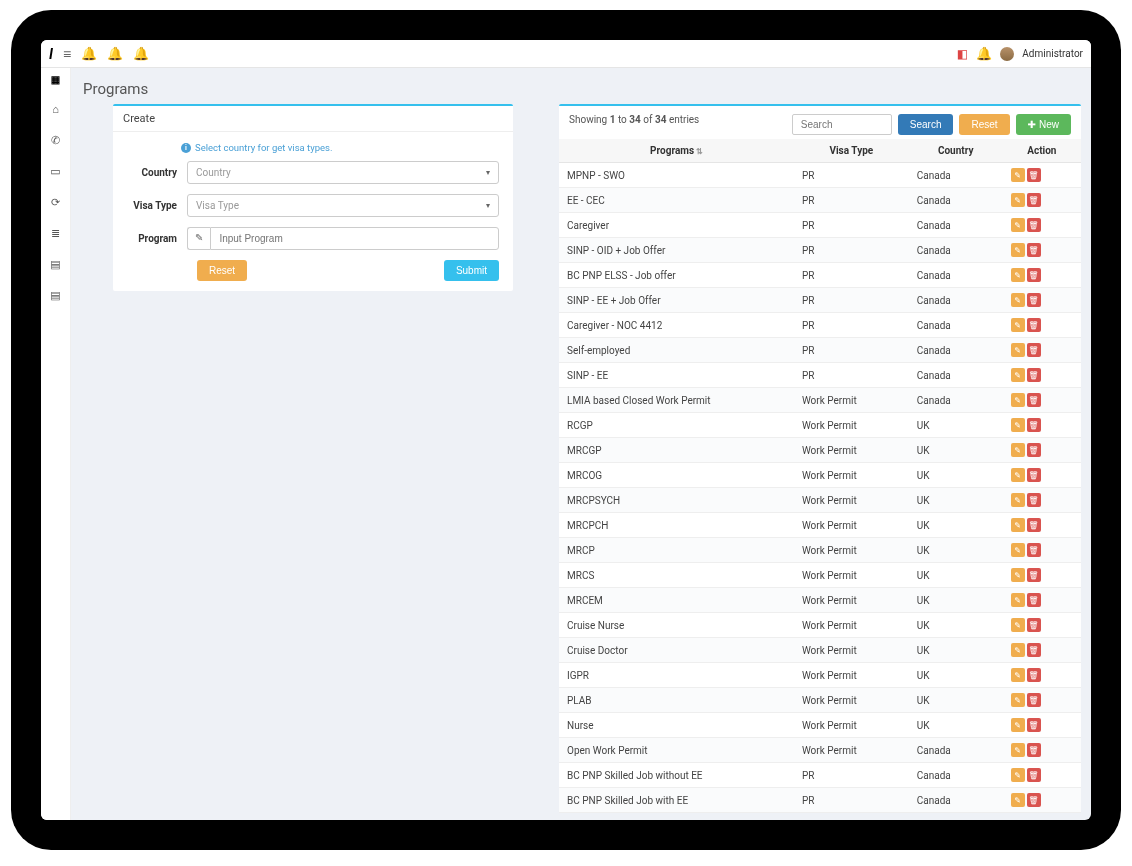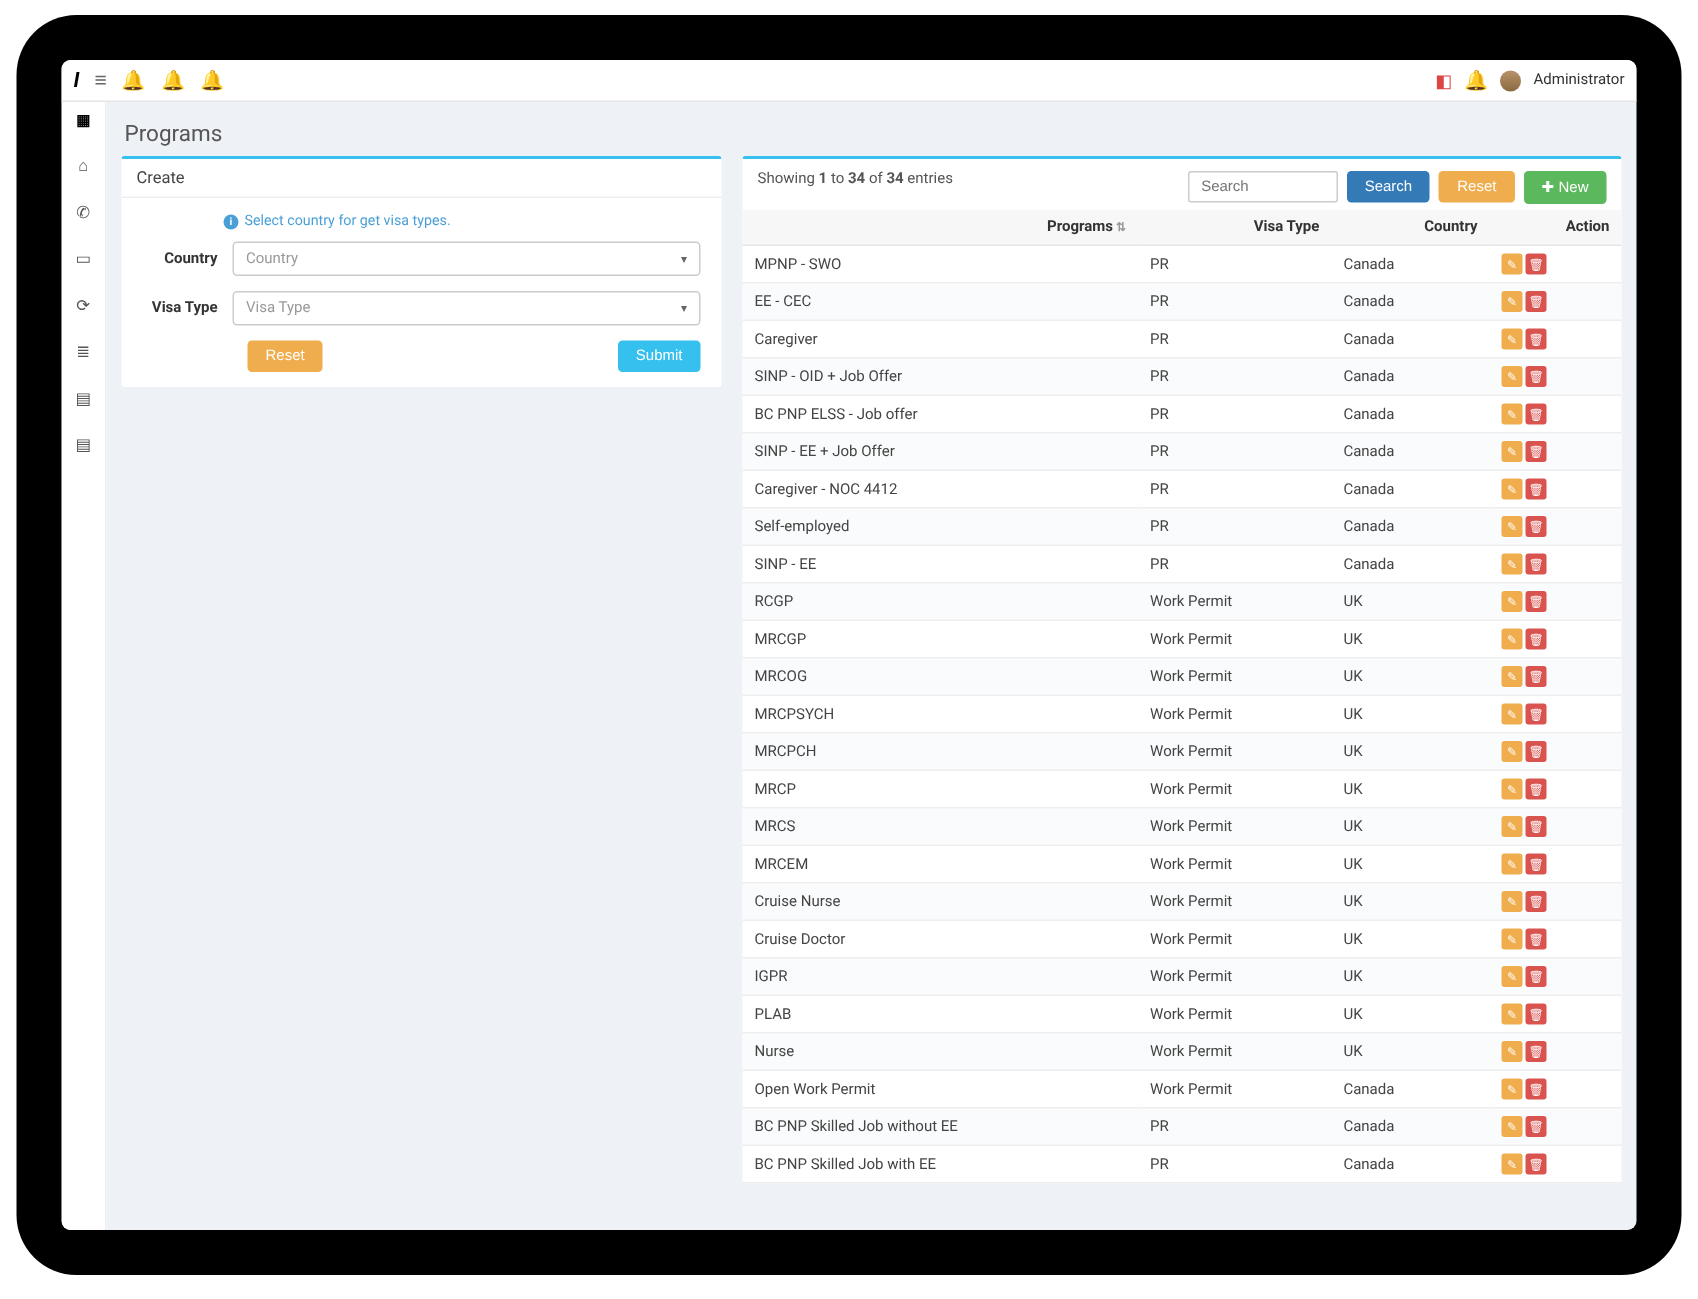--- a/index.html
+++ b/index.html
@@ -62,20 +62,21 @@
   .page-title {
     font-size: 15px; color: #555; font-weight: 400;
     padding: 4px 0 6px 2px;
   }
   .two-col { display: flex; gap: 14px; align-items: flex-start; }
   .panel {
     background: #fff; border-radius: 2px;
     border-top: 2px solid #35c0ed;
     padding: 0;
     font-size: 10px;
+    margin-left: 32px;
   }
   .panel.left { width: 400px; }
   .panel.right { flex: 1; }
 
   .panel-head {
     padding: 6px 10px; font-size: 11px; color:#444;
     border-bottom: 1px solid #eee;
   }
   .panel-body { padding: 10px 14px; }
   .info-text { color:#4aa0d6; font-size:9.5px; margin-bottom:8px; display:flex; align-items:center; gap:4px; padding-left:54px;}
@@ -119,21 +120,21 @@
   .search-inp {
     border:1px solid #ccc; border-radius:2px; padding:4px 8px;
     font-size:10px; width:100px;
   }
   .btn-search { background:#337ab7; }
   .btn-reset2 { background:#f0ad4e; }
   .btn-new { background:#5cb85c; display:flex; align-items:center; gap:3px;}
 
   table.tbl { width:100%; border-collapse:collapse; font-size:10px; }
   table.tbl thead th {
-    background:#f7f7f7; text-align:right; padding:6px 8px;
+    background:#f7f7f7; text-align:center; padding:6px 8px;
     font-weight:bold; color:#333; border-bottom:1px solid #e5e5e5;
   }
   table.tbl thead th .sort { color:#999; font-size:8px; margin-left:2px;}
   table.tbl tbody td {
     padding:5px 8px; border-bottom:1px solid #eee; color:#444;
   }
   table.tbl tbody tr:nth-child(even) td { background:#fafbfc; }
   .act-cell { white-space:nowrap; }
   .act-btn {
     display:inline-flex; align-items:center; justify-content:center;
@@ -208,20 +209,29 @@
               <div class="form-row">
                 <label>Visa Type</label>
                 <div class="control">
                   <div class="select-box">
                     <span>Visa Type</span>
                     <span class="caret">▾</span>
                   </div>
                 </div>
               </div>
 
+              <div class="form-row">
+                <label>Program</label>
+                <div class="control">
+                  <div class="input-group">
+                    <span class="input-addon">✎</span>
+                    <input class="input-field" placeholder="Input Program" style="">
+                  </div>
+                </div>
+              </div>
 
               <div class="btn-row">
                 <button class="btn btn-reset">Reset</button>
                 <button class="btn btn-submit">Submit</button>
               </div>
             </div>
           </div>
 
           <div class="panel right">
             <div class="list-top">
@@ -298,20 +308,26 @@
                     <td>Canada</td>
                     <td class="act-cell"><span class="act-btn act-edit">✎</span><span class="act-btn act-del">🗑</span></td>
                   </tr>
                   <tr>
                     <td>SINP - EE</td>
                     <td>PR</td>
                     <td>Canada</td>
                     <td class="act-cell"><span class="act-btn act-edit">✎</span><span class="act-btn act-del">🗑</span></td>
                   </tr>
                   <tr>
+                    <td>LMIA based Closed Work Permit</td>
+                    <td>Work Permit</td>
+                    <td>Canada</td>
+                    <td class="act-cell"><span class="act-btn act-edit">✎</span><span class="act-btn act-del">🗑</span></td>
+                  </tr>
+                  <tr>
                     <td>RCGP</td>
                     <td>Work Permit</td>
                     <td>UK</td>
                     <td class="act-cell"><span class="act-btn act-edit">✎</span><span class="act-btn act-del">🗑</span></td>
                   </tr>
                   <tr>
                     <td>MRCGP</td>
                     <td>Work Permit</td>
                     <td>UK</td>
                     <td class="act-cell"><span class="act-btn act-edit">✎</span><span class="act-btn act-del">🗑</span></td>

